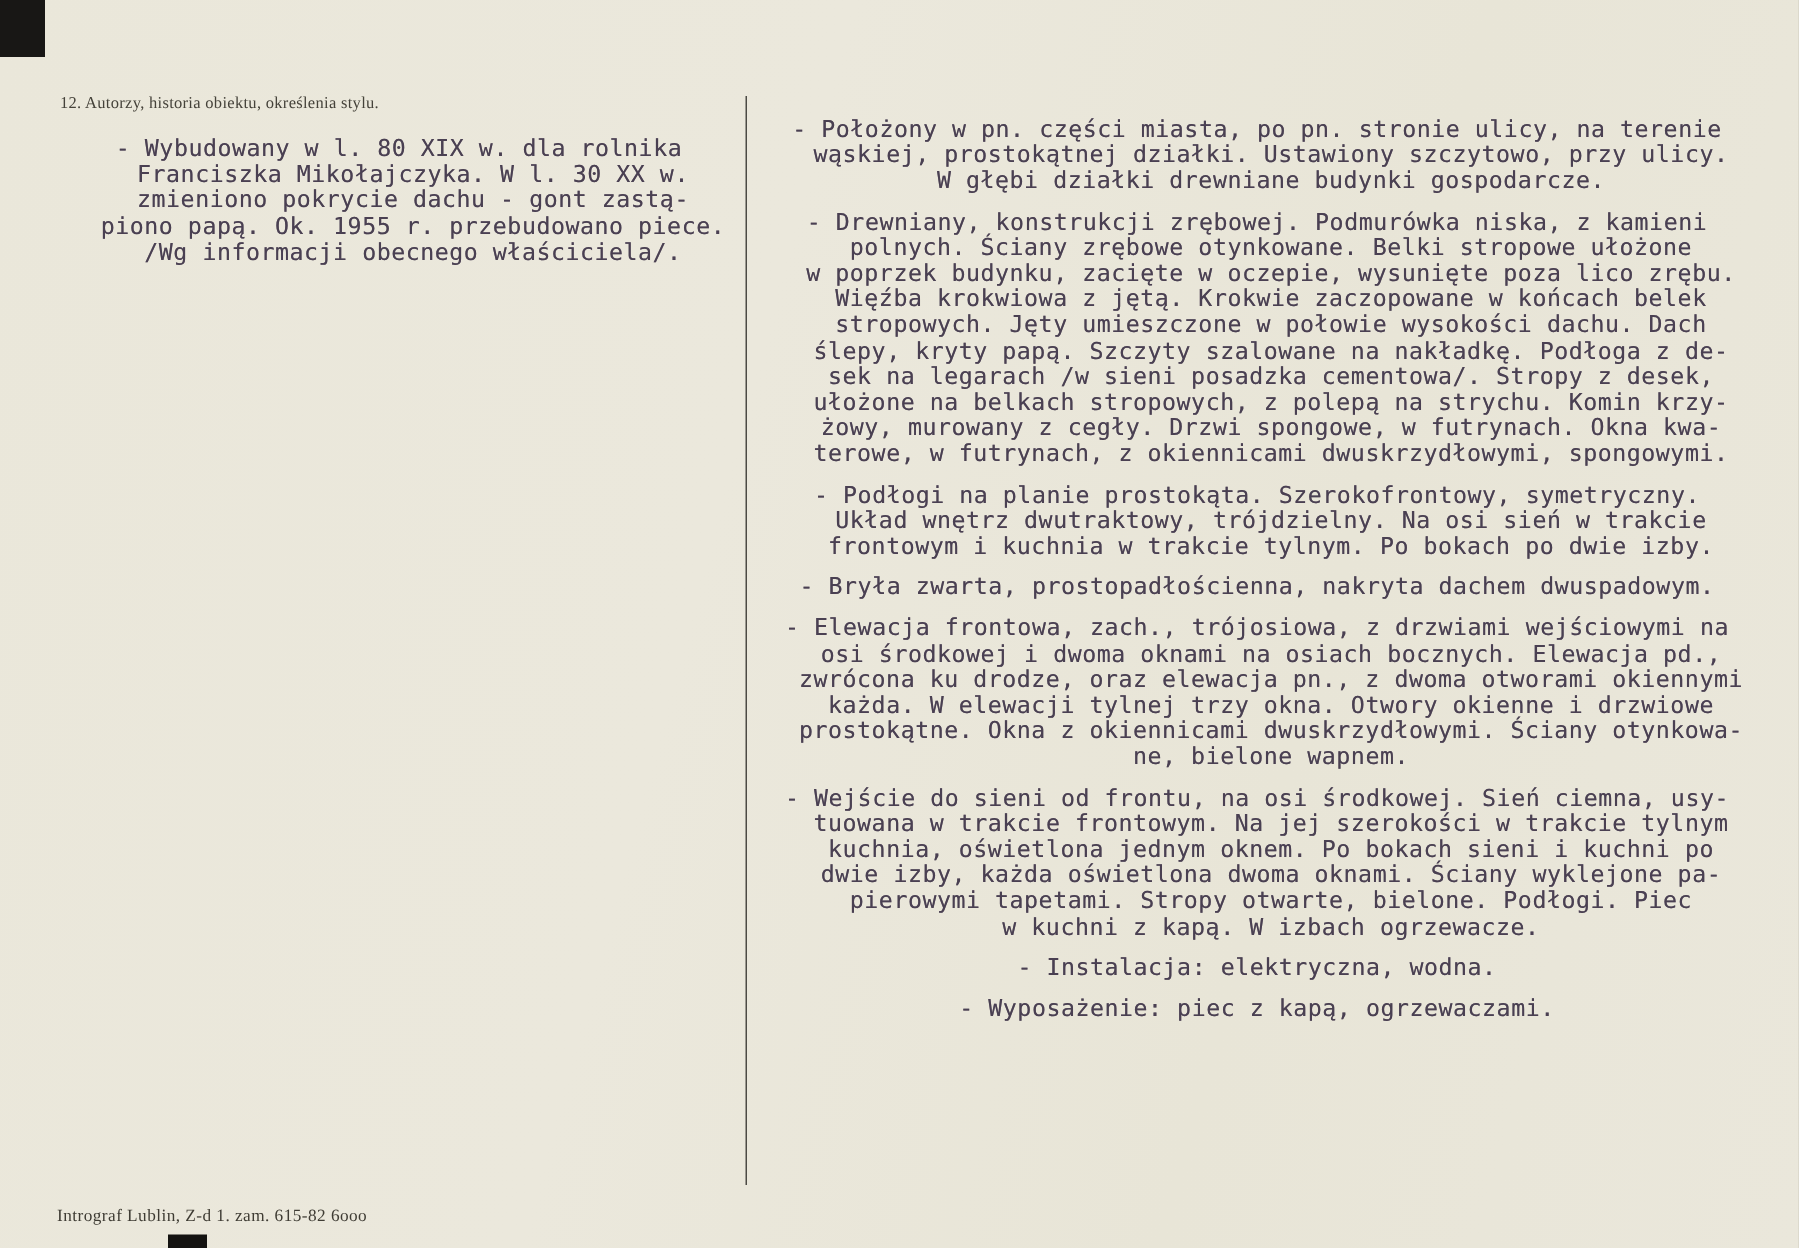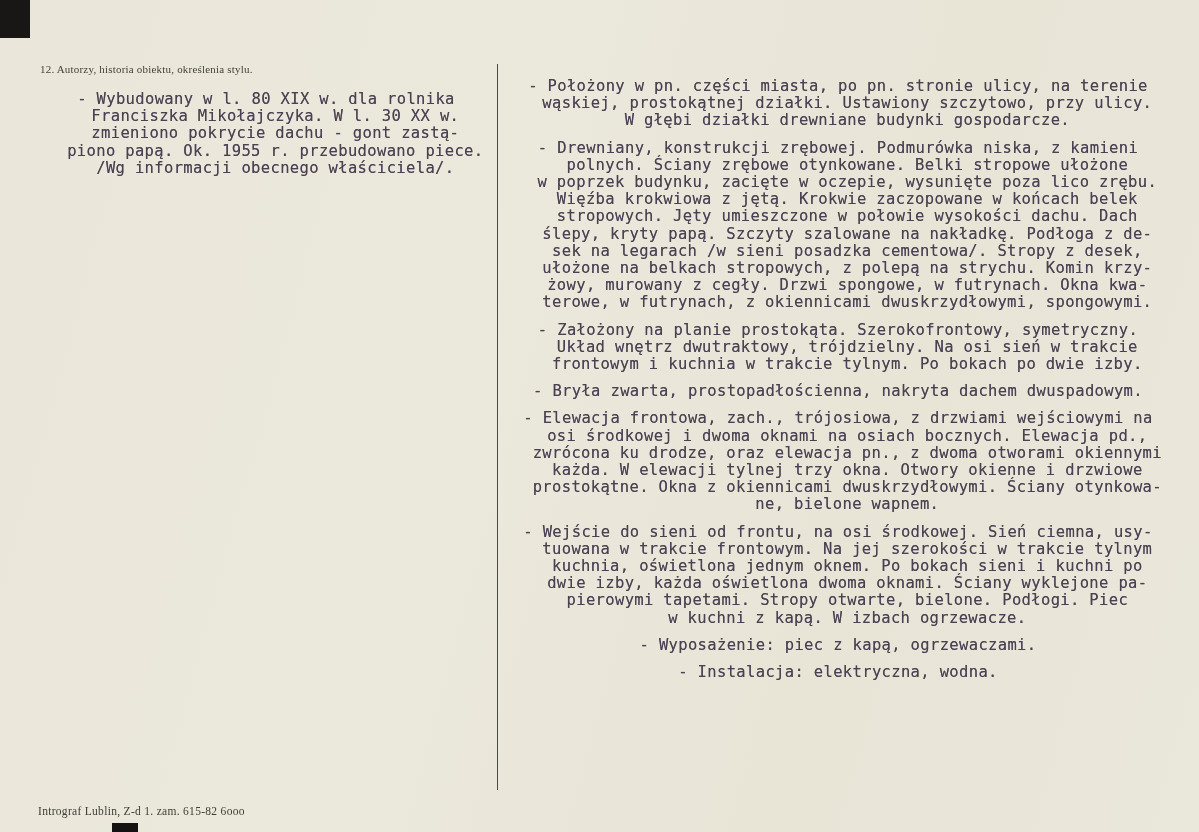--- a/index.html
+++ b/index.html
@@ -105,36 +105,36 @@
       <div class="item">- Drewniany, konstrukcji zrębowej. Podmurówka niska, z kamieni
 polnych. Ściany zrębowe otynkowane. Belki stropowe ułożone
 w poprzek budynku, zacięte w oczepie, wysunięte poza lico zrębu.
 Więźba krokwiowa z jętą. Krokwie zaczopowane w końcach belek
 stropowych. Jęty umieszczone w połowie wysokości dachu. Dach
 ślepy, kryty papą. Szczyty szalowane na nakładkę. Podłoga z de-
 sek na legarach /w sieni posadzka cementowa/. Stropy z desek,
 ułożone na belkach stropowych, z polepą na strychu. Komin krzy-
 żowy, murowany z cegły. Drzwi spongowe, w futrynach. Okna kwa-
 terowe, w futrynach, z okiennicami dwuskrzydłowymi, spongowymi.</div>
-      <div class="item">- Założony na planie prostokąta. Szerokofrontowy, symetryczny.
+      <div class="item">- Podłogi na planie prostokąta. Szerokofrontowy, symetryczny.
 Układ wnętrz dwutraktowy, trójdzielny. Na osi sień w trakcie
 frontowym i kuchnia w trakcie tylnym. Po bokach po dwie izby.</div>
       <div class="item">- Bryła zwarta, prostopadłościenna, nakryta dachem dwuspadowym.</div>
       <div class="item">- Elewacja frontowa, zach., trójosiowa, z drzwiami wejściowymi na
 osi środkowej i dwoma oknami na osiach bocznych. Elewacja pd.,
 zwrócona ku drodze, oraz elewacja pn., z dwoma otworami okiennymi
 każda. W elewacji tylnej trzy okna. Otwory okienne i drzwiowe
 prostokątne. Okna z okiennicami dwuskrzydłowymi. Ściany otynkowa-
 ne, bielone wapnem.</div>
       <div class="item">- Wejście do sieni od frontu, na osi środkowej. Sień ciemna, usy-
 tuowana w trakcie frontowym. Na jej szerokości w trakcie tylnym
 kuchnia, oświetlona jednym oknem. Po bokach sieni i kuchni po
 dwie izby, każda oświetlona dwoma oknami. Ściany wyklejone pa-
 pierowymi tapetami. Stropy otwarte, bielone. Podłogi. Piec
 w kuchni z kapą. W izbach ogrzewacze.</div>
+      <div class="item">- Instalacja: elektryczna, wodna.</div>
       <div class="item">- Wyposażenie: piec z kapą, ogrzewaczami.</div>
-      <div class="item">- Instalacja: elektryczna, wodna.</div>
     </div>
   </div>
 
   <div class="footer">Intrograf Lublin, Z-d 1. zam. 615-82 6ooo</div>
 
 </div>
 
 </body></html>

